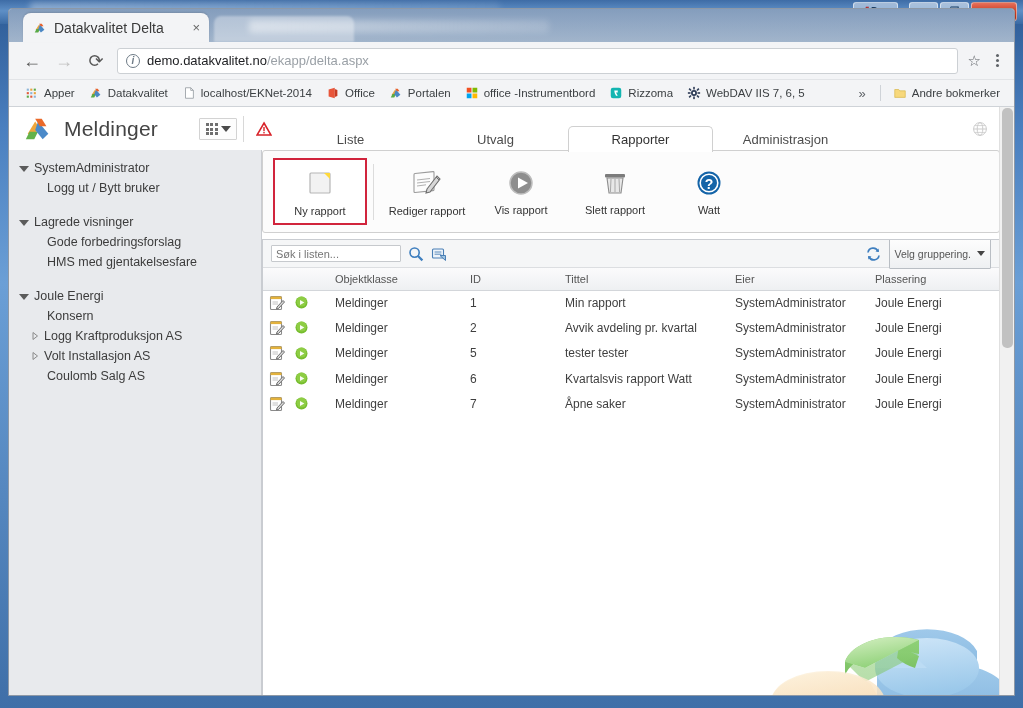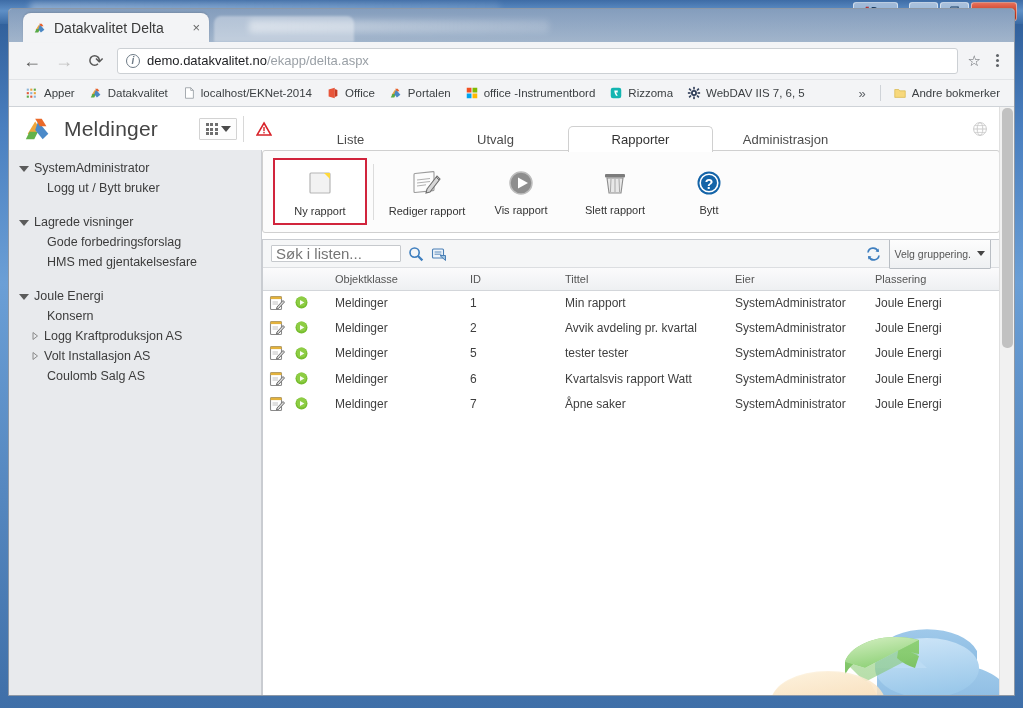--- a/index.html
+++ b/index.html
@@ -217,21 +217,21 @@
   #list-panel {
     position: absolute; left: 253px; top: 132px; width: 738px; height: 558px;
     background: #fff; border: 1px solid #c9ccd1;
     overflow: hidden;
   }
   #list-toolbar {
     height: 28px; background: #f5f6f7; border-bottom: 1px solid #dcdee1;
     display: flex; align-items: center; padding: 0 8px; gap: 7px;
   }
   #search-input {
-    width: 130px; height: 17px; font-size: 15px; color: #9b9b9b;
+    width: 130px; height: 17px; font-size: 11px; color: #9b9b9b;
     border: 1px solid #c6c9cd; background: #fff; padding: 0 4px;
     font-family: "Liberation Sans", sans-serif; border-radius: 1px;
   }
   #toolbar-spacer { flex: 1; }
   #group-select {
     height: 30px; min-width: 96px; border: 1px solid #b9bec4;
     background: linear-gradient(180deg,#fdfdfd,#eef0f2);
     font-size: 10.5px; color: #555; display: flex; align-items: center;
     padding: 0 5px; gap: 6px; cursor: pointer; border-radius: 1px;
   }
@@ -550,21 +550,21 @@
               </g>
           </svg>
           <span class="rb-label">Slett rapport</span>
         </div>
         <div class="rb-item">
           <svg width="30" height="30" viewBox="0 0 30 30">
             <circle cx="15" cy="15" r="11.5" fill="#1464a8"></circle>
             <circle cx="15" cy="15" r="8.8" fill="none" stroke="#fff" stroke-width="1.6"></circle>
             <text x="15" y="20.5" font-family="Liberation Sans, sans-serif" font-size="14" font-weight="bold" fill="#fff" text-anchor="middle">?</text>
           </svg>
-          <span class="rb-label">Bytt</span>
+          <span class="rb-label">Watt</span>
         </div>
       </div>
 
       <div id="list-panel">
 
         <div id="list-toolbar">
           <input id="search-input" type="text" placeholder="Søk i listen..." style="">
           <svg width="16" height="16" viewBox="0 0 16 16">
             <circle cx="6.6" cy="6.6" r="4.6" fill="none" stroke="#3f7fbf" stroke-width="1.6"></circle>
             <line x1="10" y1="10" x2="14.4" y2="14.4" stroke="#3f7fbf" stroke-width="2.2"></line>

